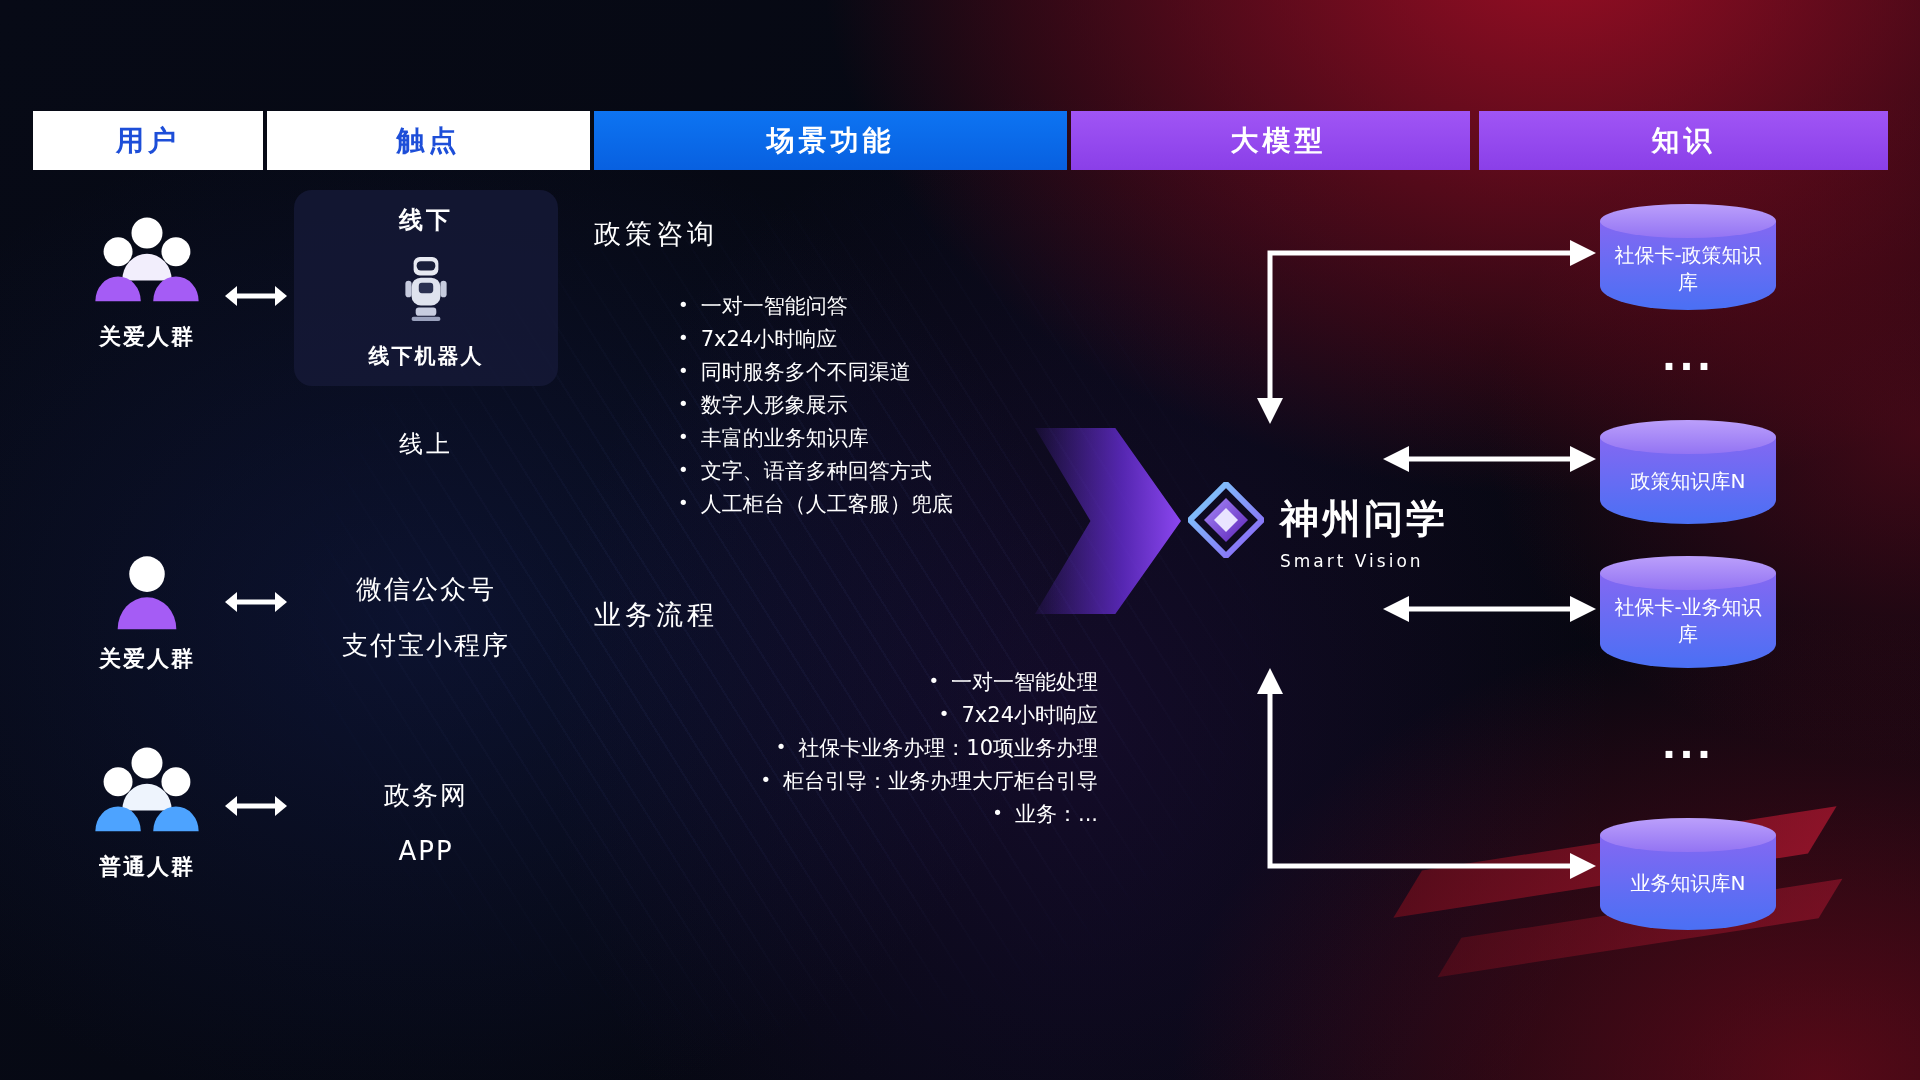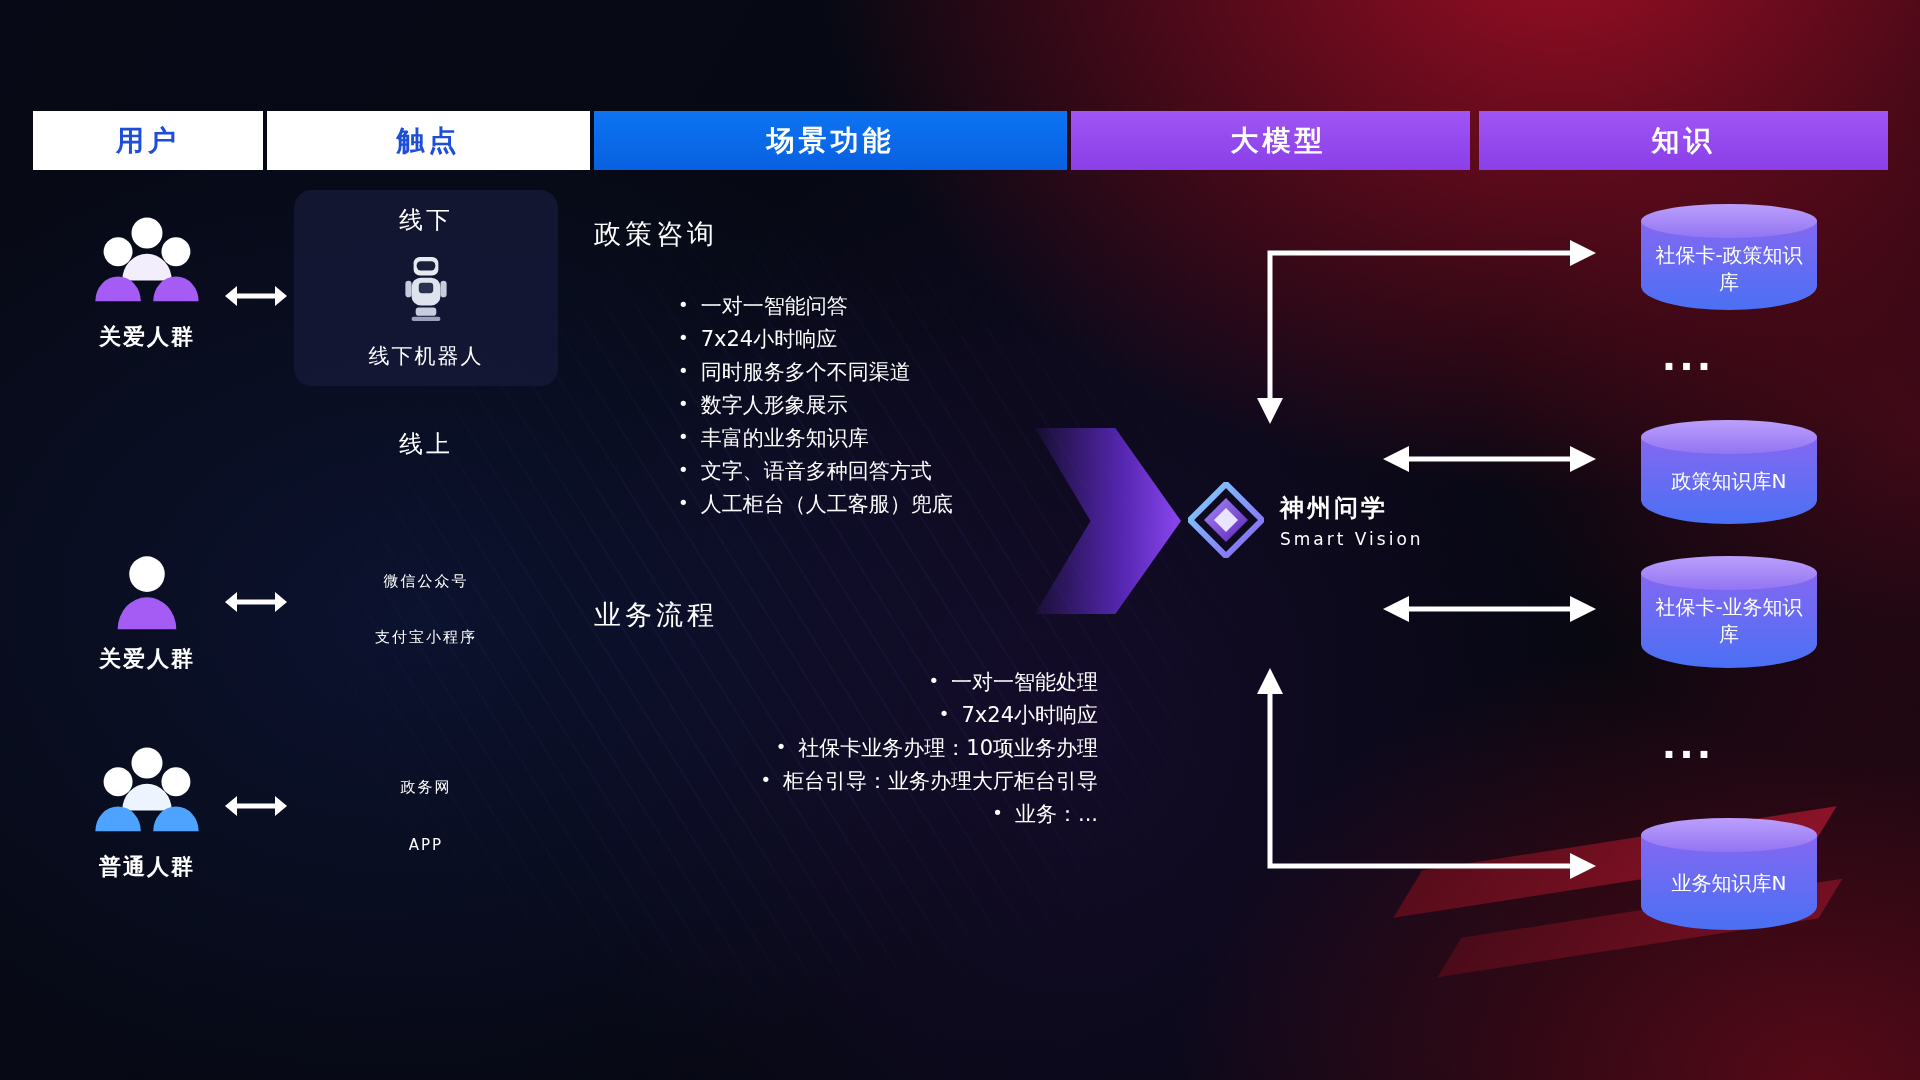--- a/index.html
+++ b/index.html
@@ -51,25 +51,26 @@
   .user-block .icon { display:block; margin:0 auto; }
   .user-label { margin-top:10px; font-size:22px; letter-spacing:2px;font-weight:bold; }
   .harrow { position:absolute; left:224px; width:64px; height:28px; }
 
   
   .touch-card {
     position:absolute; left:294px; top:190px; width:264px; height:196px;
     background:rgba(22,25,56,.78); border-radius:18px;
     display:flex; flex-direction:column; align-items:center; justify-content:space-between;
     padding:14px 0 16px 0;
+    font-weight:bold;
   }
   .touch-card .tc-title { font-size:24px; letter-spacing:3px; }
   .touch-card .tc-sub   { font-size:21px; letter-spacing:2px; }
   .txt-online { position:absolute; left:294px; top:428px; width:264px; text-align:center; font-size:24px; letter-spacing:3px; }
-  .ch { position:absolute; left:289px; width:274px; text-align:center; font-size:15px; letter-spacing:2px; }
+  .ch { position:absolute; left:289px; width:274px; text-align:center; font-size:26px; letter-spacing:2px; }
   .ch1 { top:572px; } .ch2 { top:628px; } .ch3 { top:778px; } .ch4 { top:836px; }
 
   
   .sc-title { position:absolute; left:594px; width:473px; text-align:left; font-size:27px; letter-spacing:4px; }
   .sc-title.policy   { top:216px; }
   .sc-title.business { top:597px; }
   .sc-list { position:absolute; left:678px; width:420px; list-style:none; font-size:21px; }
   .sc-list.policy   { top:290px; }
   .sc-list.business { top:666px;text-align:right; }
   .sc-list li { line-height:32px; white-space:nowrap; }
@@ -78,25 +79,25 @@
   
   .big-arrow {
     position:absolute; left:1035px; top:428px; width:146px; height:186px;
     background:linear-gradient(90deg, rgba(80,40,170,.12), rgba(109,48,225,.75) 60%, #8b46f0);
     clip-path:polygon(0% 0%, 55% 0%, 100% 50%, 55% 100%, 0% 100%, 38% 50%);
   }
 
   
   .logo-mark { position:absolute; left:1188px; top:482px; width:76px; height:76px; }
   .logo-text { position:absolute; left:1280px; top:492px; }
-  .logo-name { font-size:24px; font-weight:bold; letter-spacing:3px; }
+  .logo-name { font-size:39px; font-weight:bold; letter-spacing:3px; }
   .logo-sub  { font-size:17px; letter-spacing:3px; margin-top:5px; }
 
   
-  .db { position:absolute; left:1600px; width:176px;margin-left:41px; }
+  .db { position:absolute; left:1600px; width:176px; }
   .db1 { top:204px; height:106px; }
   .db2 { top:420px; height:104px; }
   .db3 { top:556px; height:112px; }
   .db4 { top:818px; height:112px; }
   .db .body {
     position:absolute; left:0; top:17px; right:0; bottom:0;
     background:linear-gradient(180deg,#8468f2,#4a70f4);
     border-radius:0 0 50% 50% / 0 0 24px 24px;
   }
   .db .cap {

